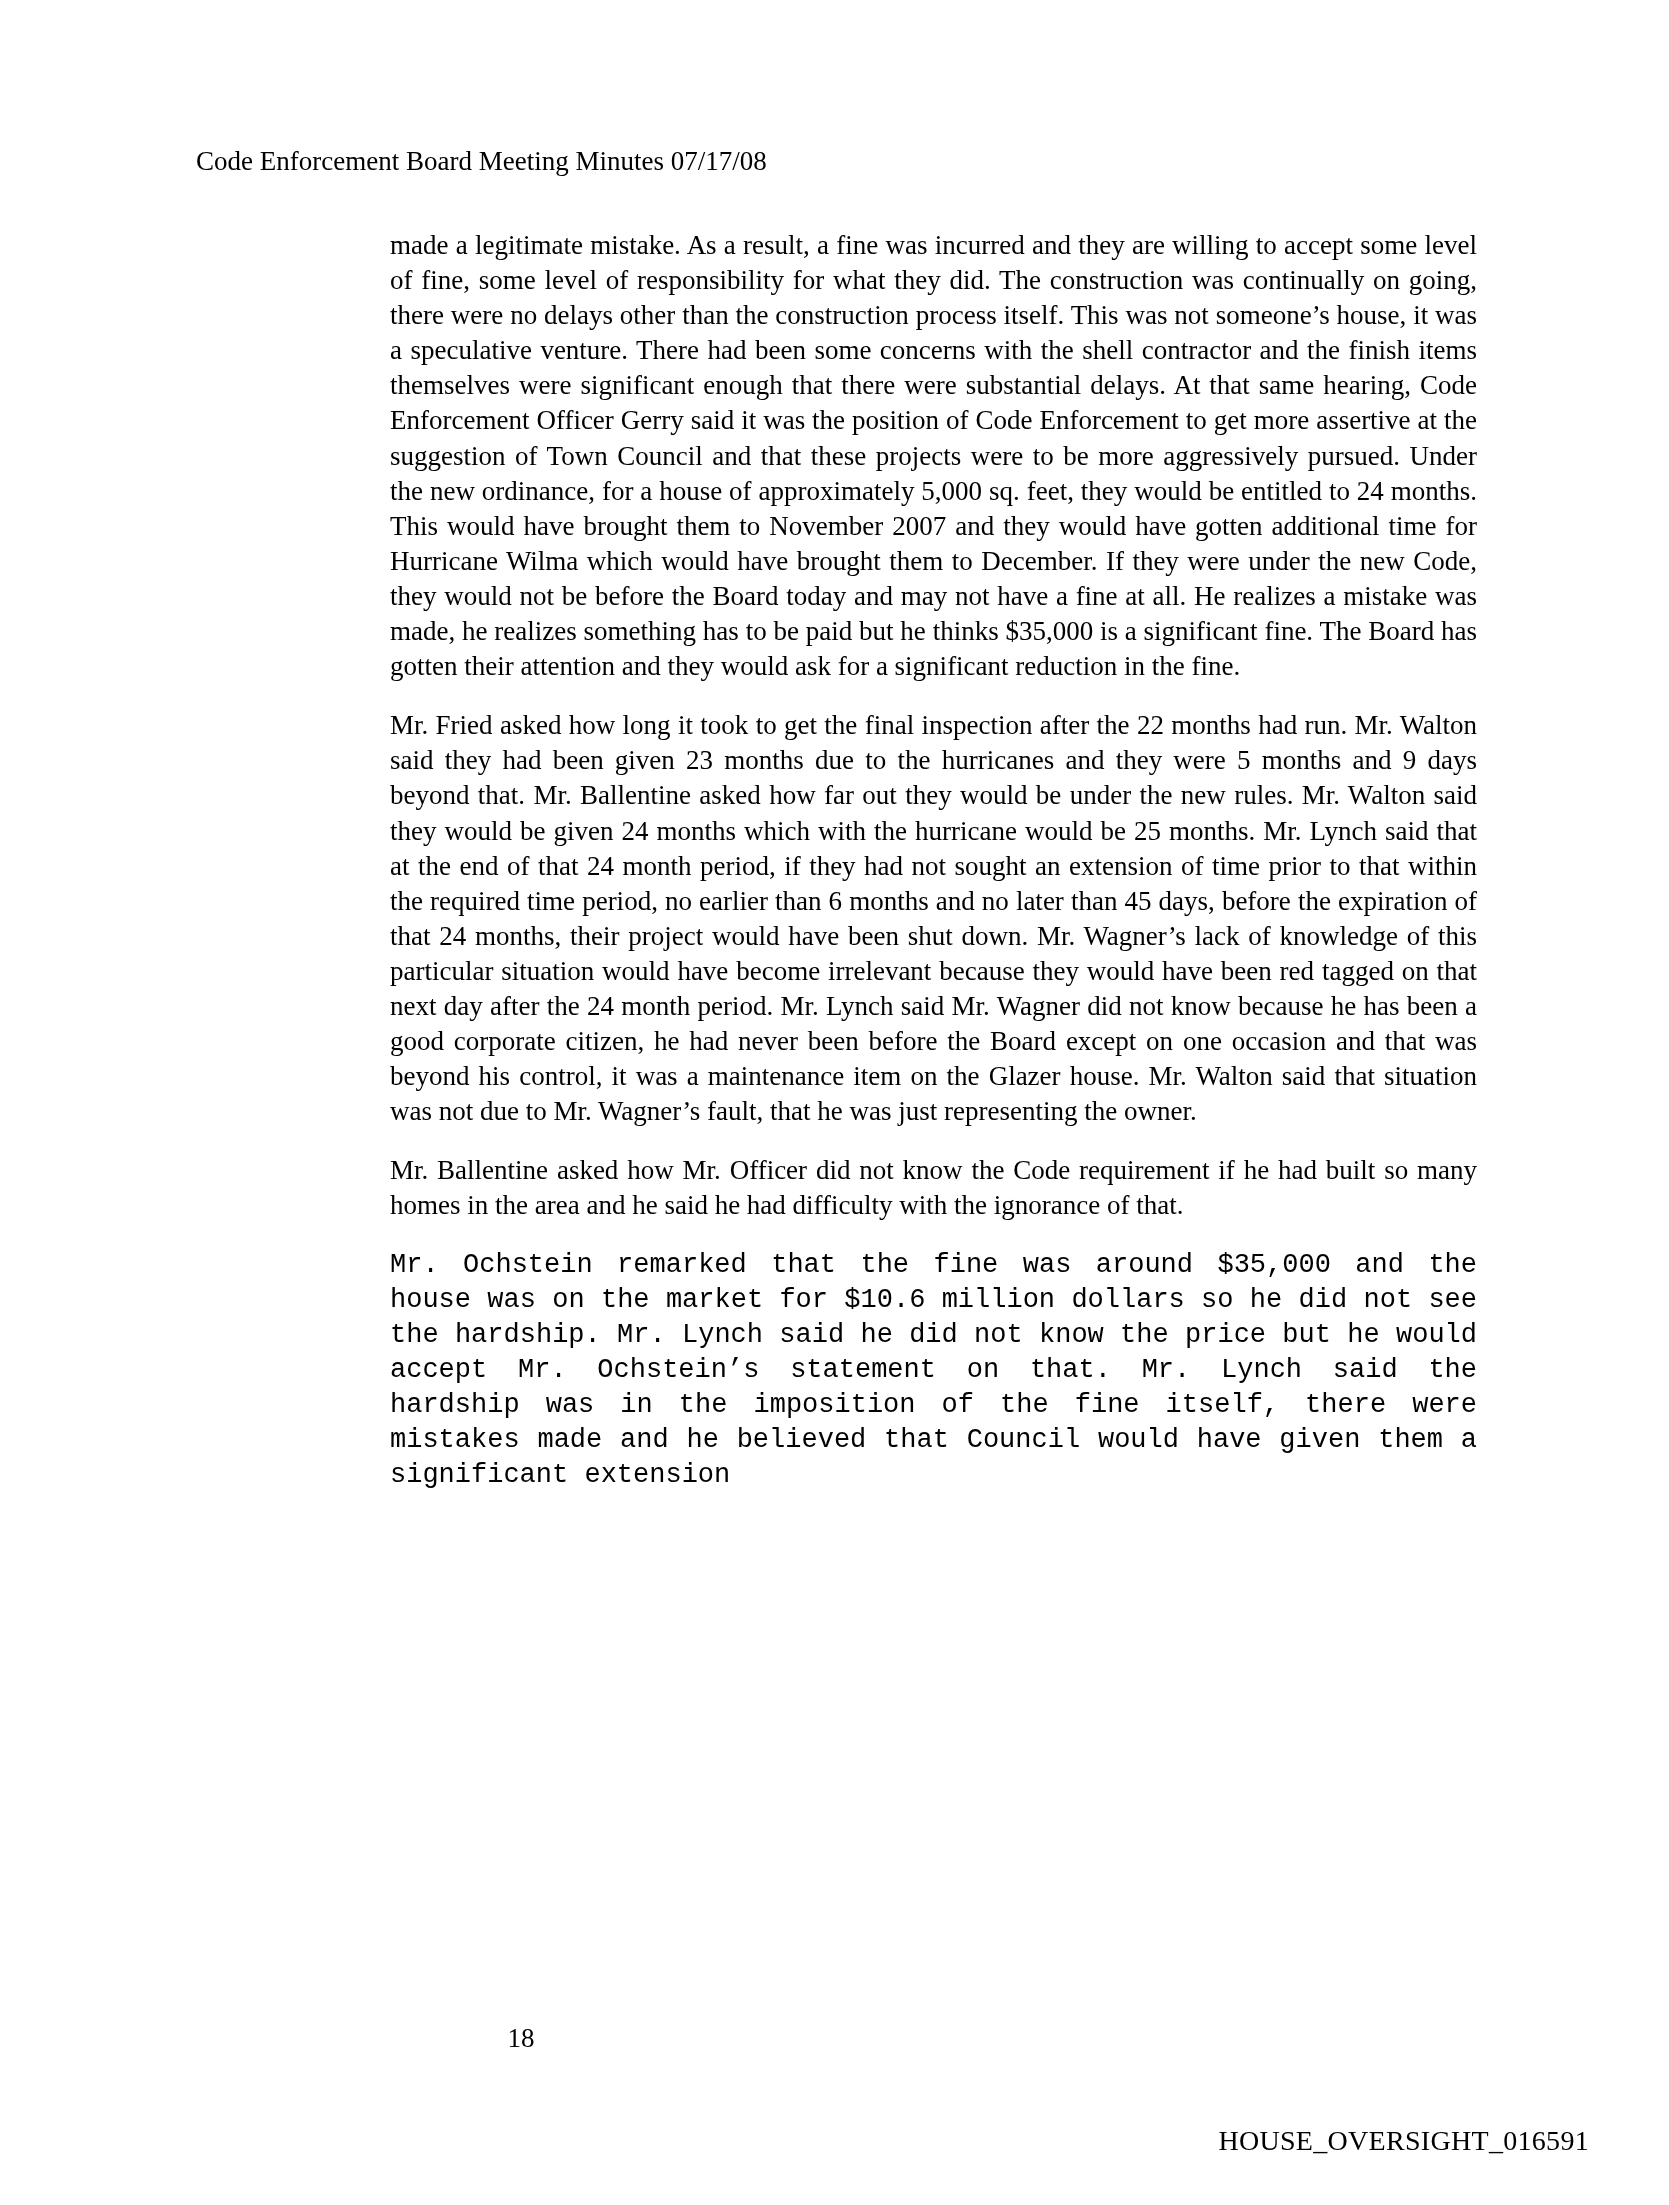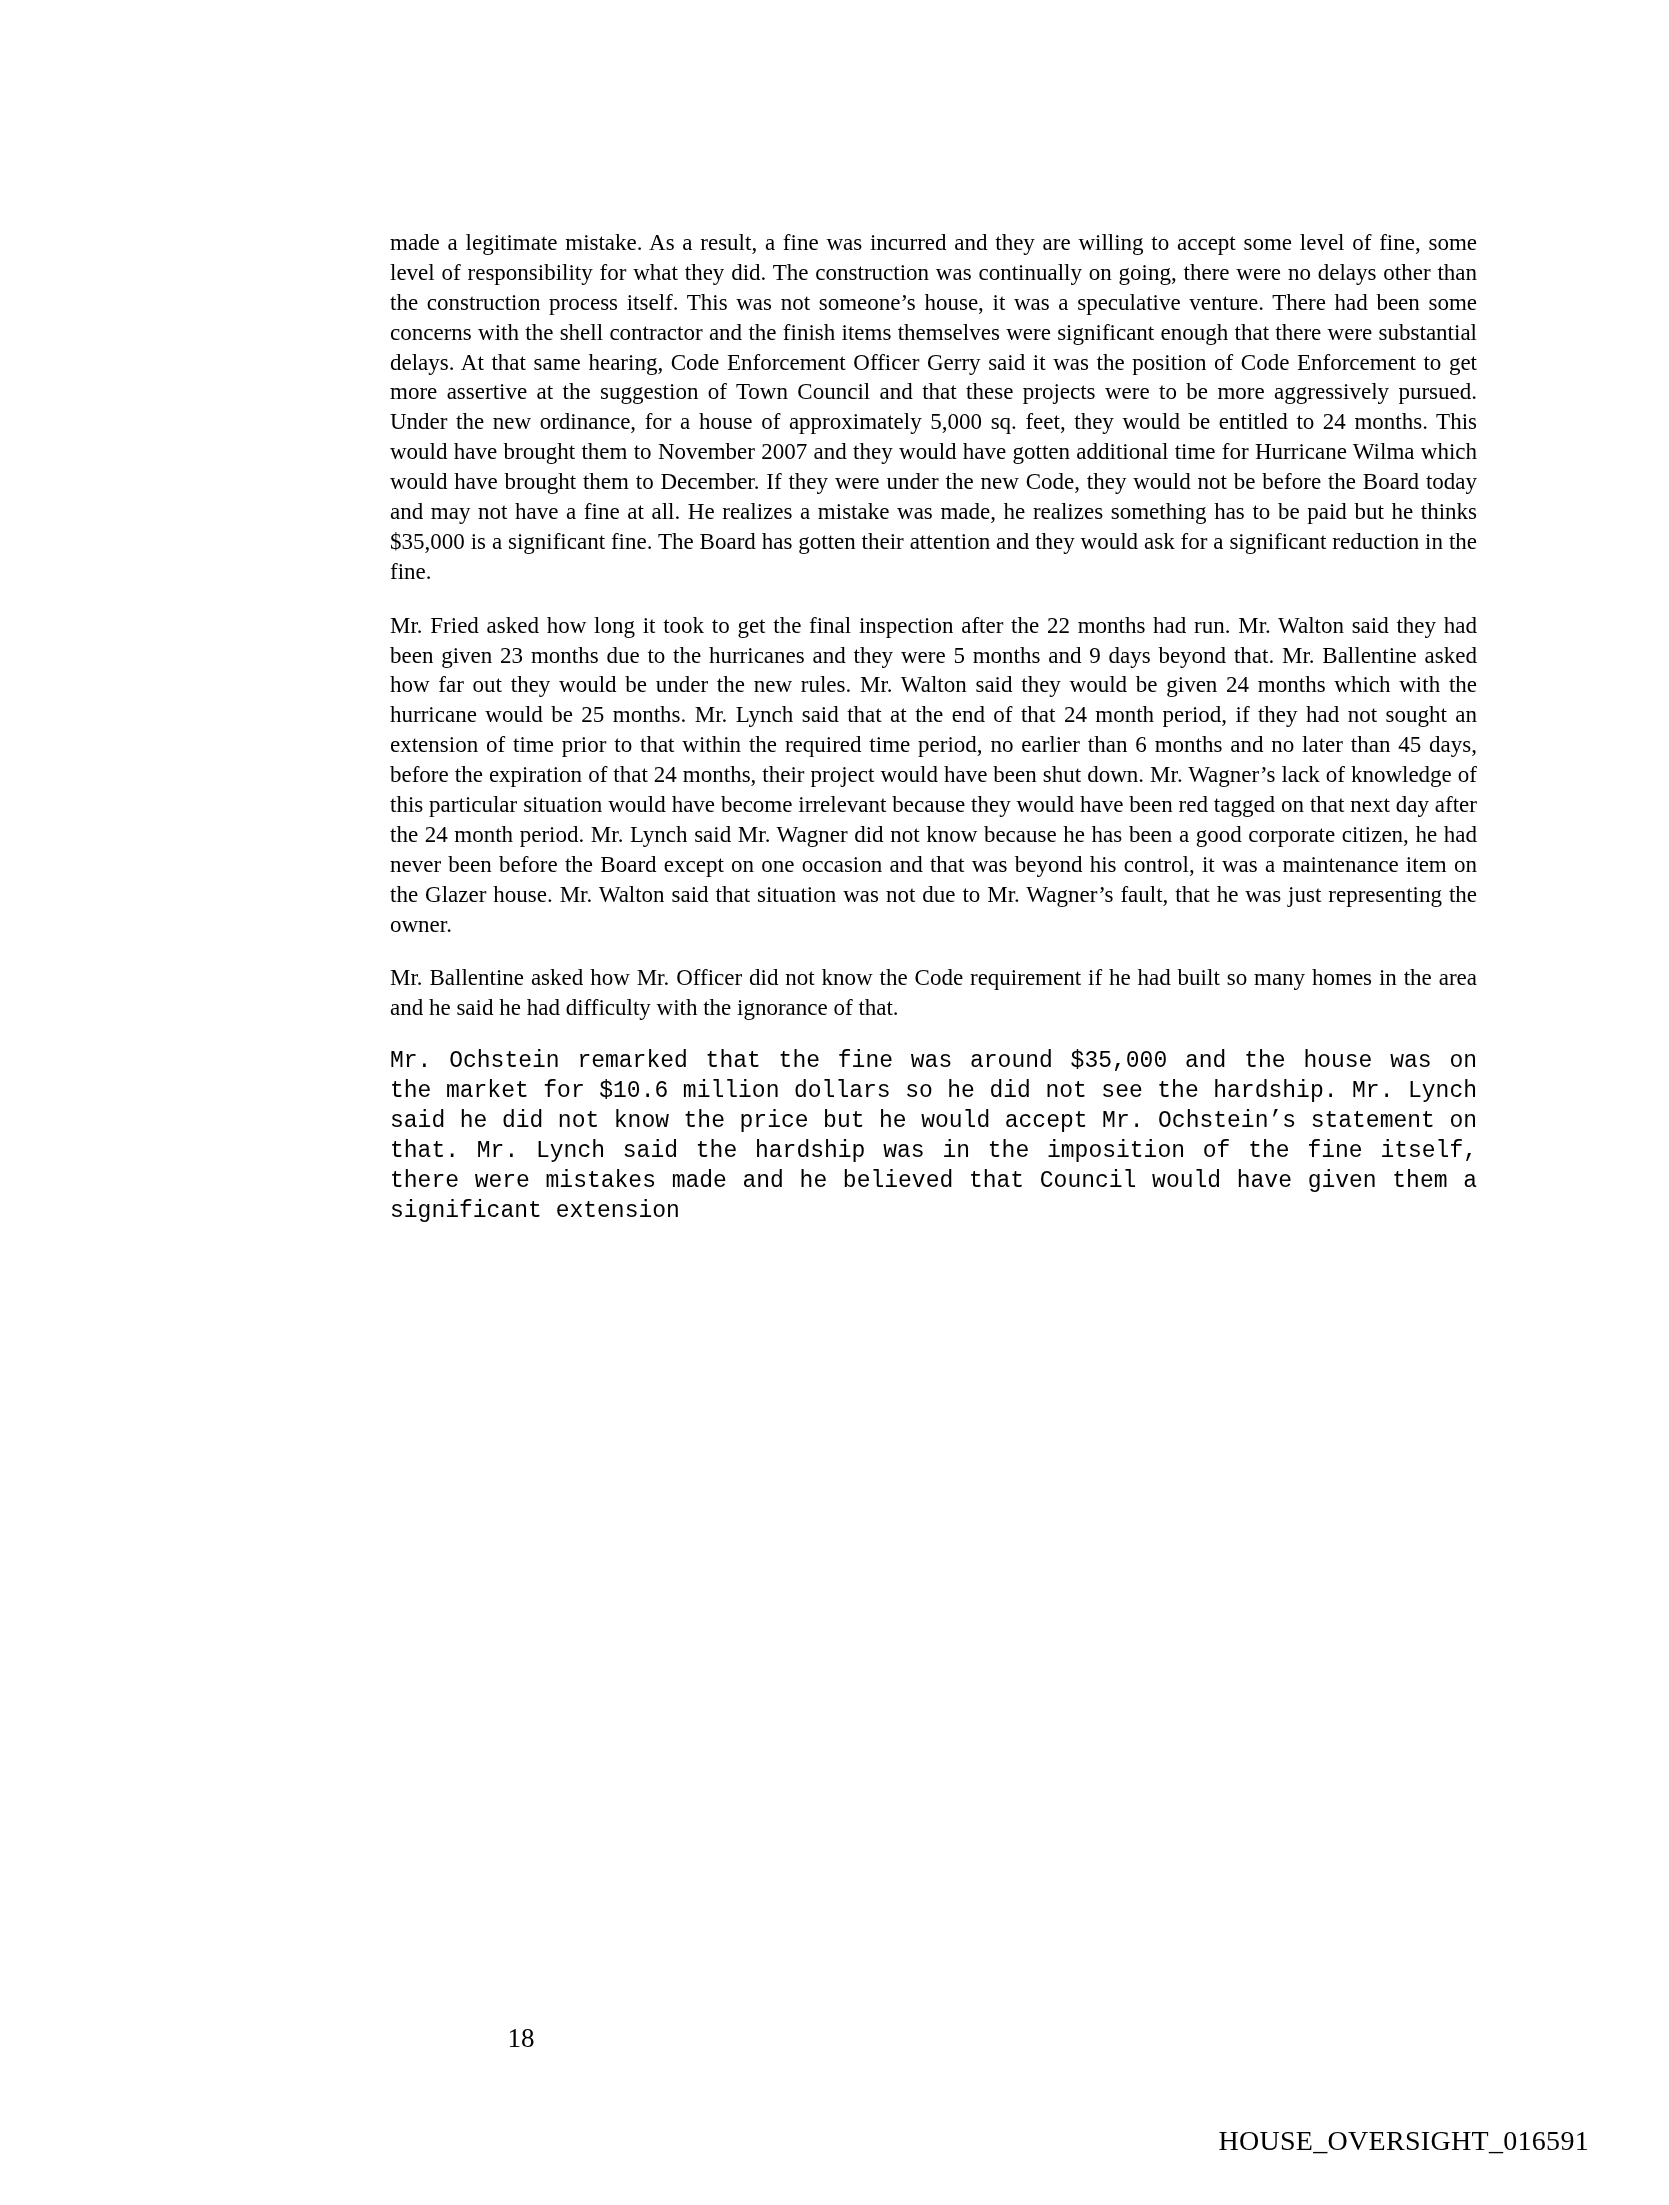--- a/index.html
+++ b/index.html
@@ -25,21 +25,21 @@
     line-height: 1.2;
     white-space: nowrap;
   }
   .body-block {
     position: absolute;
     left: 390px;
     top: 228px;
     width: 1087px;
   }
   .para {
-    font-size: 23px;
+    font-size: 27px;
     line-height: 1.30;
     text-align: justify;
     text-justify: inter-word;
     margin: 0 0 24px 0;
     hyphens: none;
   }
   .para:last-child {
     margin-bottom: 0;
     font-family: Liberation Mono, monospace;
   }
@@ -62,20 +62,21 @@
     font-size: 28px;
     letter-spacing: 0.3px;
     white-space: nowrap;
   }
 </style>
 </head>
 <body>
 
 <div class="page">
 
+  <div class="header">Code Enforcement Board Meeting Minutes 07/17/08</div>
 
   <div class="body-block">
     <p class="para">made a legitimate mistake.  As a result, a fine was incurred and they are willing to accept some level of fine, some level of responsibility for what they did.  The construction was continually on going, there were no delays other than the construction process itself.  This was not someone’s house, it was a speculative venture.  There had been some concerns with the shell contractor and the finish items themselves were significant enough that there were substantial delays.  At that same hearing, Code Enforcement Officer Gerry said it was the position of Code Enforcement to get more assertive at the suggestion of Town Council and that these projects were to be more aggressively pursued.   Under the new ordinance, for a house of approximately 5,000 sq. feet, they would be entitled to 24 months.  This would have brought them to November 2007 and they would have gotten additional time for Hurricane Wilma which would have brought them to December.  If they were under the new Code, they would not be before the Board today and may not have a fine at all.  He realizes a mistake was made, he realizes something has to be paid but he thinks $35,000 is a significant fine.  The Board has gotten their attention and they would ask for a significant reduction in the fine.</p>
     <p class="para">Mr. Fried asked how long it took to get the final inspection after the 22 months had run.  Mr. Walton said they had been given 23 months due to the hurricanes and they were 5 months and 9 days beyond that.  Mr. Ballentine asked how far out they would be under the new rules.  Mr. Walton said they would be given 24 months which with the hurricane would be 25 months.  Mr. Lynch said that at the end of that 24 month period, if they had not sought an extension of time prior to that within the required time period, no earlier than 6 months and no later than 45 days, before the expiration of that 24 months, their project would have been shut down.  Mr. Wagner’s lack of knowledge of this particular situation would have become irrelevant because they would have been red tagged on that next day after the 24 month period.  Mr. Lynch said Mr. Wagner did not know because he has been a good corporate citizen, he had never been before the Board except on one occasion and that was beyond his control, it was a maintenance item on the Glazer house.  Mr. Walton said that situation was not due to Mr. Wagner’s fault, that he was just representing the owner.</p>
     <p class="para">Mr. Ballentine asked how Mr. Officer did not know the Code requirement if he had built so many homes in the area and he said he had difficulty with the ignorance of that.</p>
     <p class="para">Mr. Ochstein remarked that the fine was around $35,000 and the house was on the market for $10.6 million dollars so he did not see the hardship.  Mr. Lynch said he did not know the price but he would accept Mr. Ochstein’s statement on that.  Mr. Lynch said the hardship was in the imposition of the fine itself, there were mistakes made and he believed that Council would have given them a significant extension</p>
   </div>
 
   <div class="page-number">
     <span>18</span>

